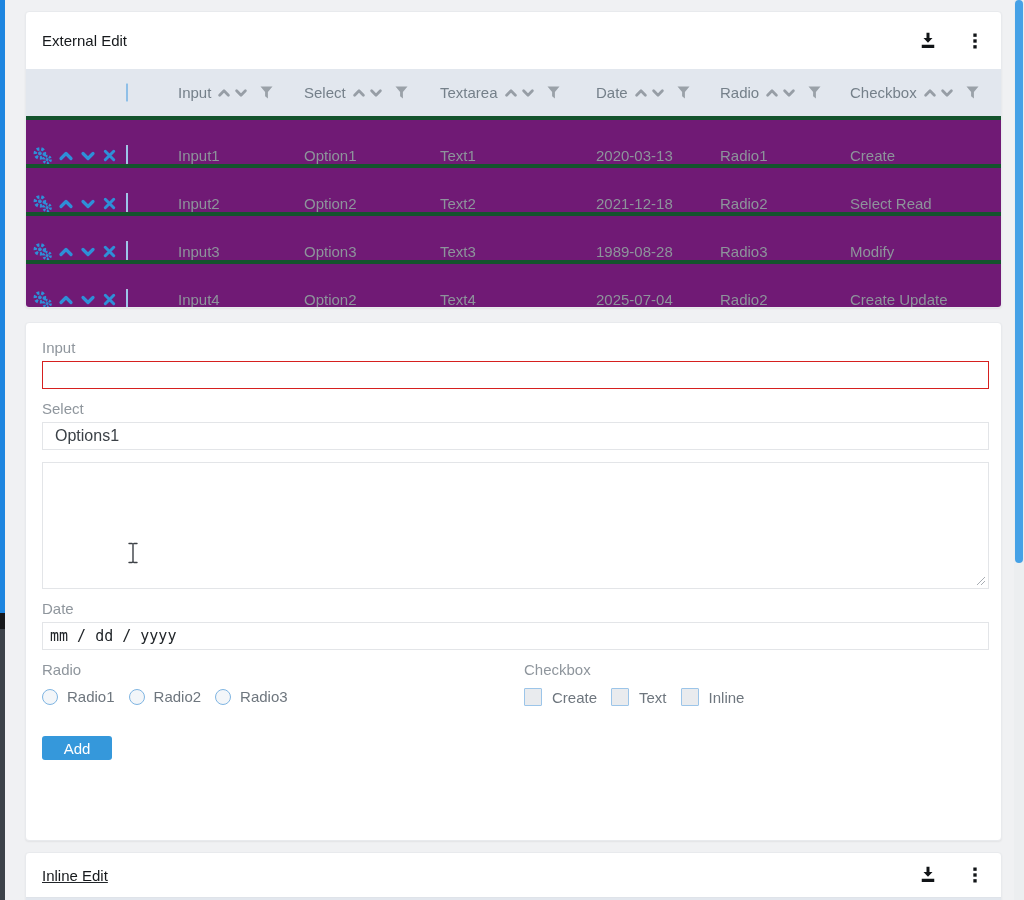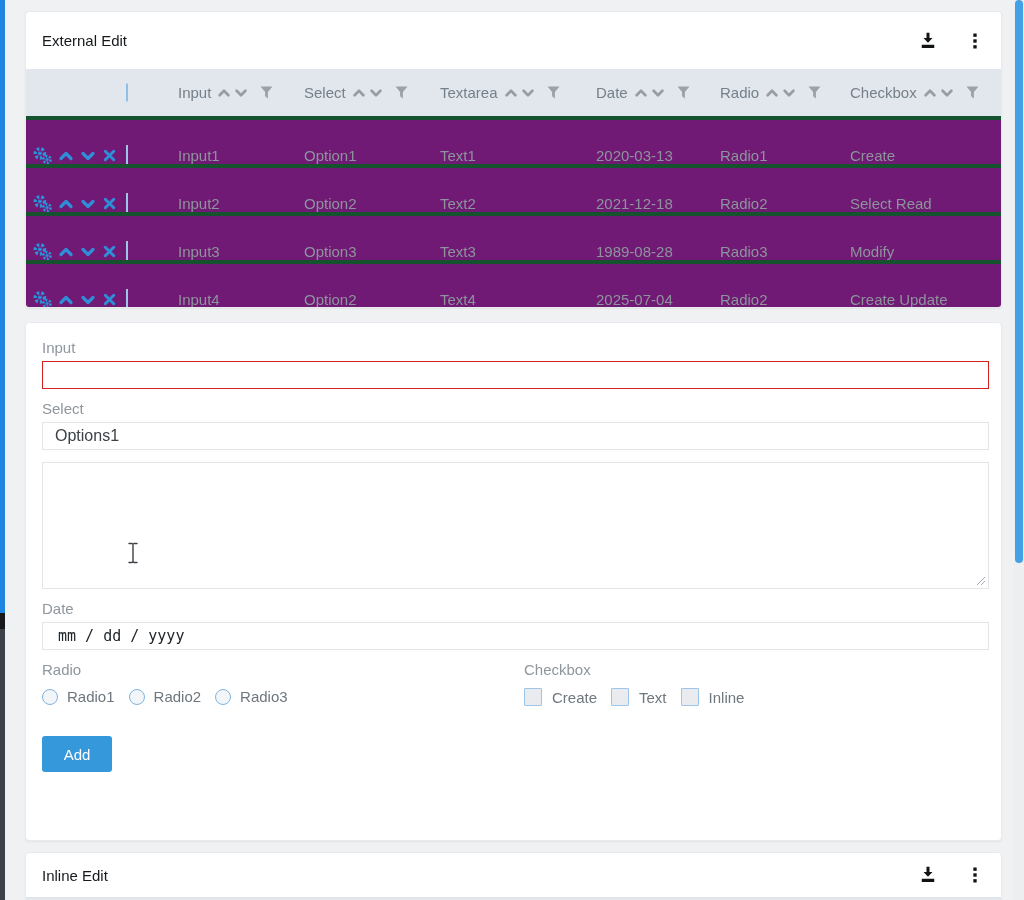--- a/index.html
+++ b/index.html
@@ -25,21 +25,21 @@
     position:absolute; left:25px; width:977px;
     background:#fff; border:1px solid #e8eaed; border-radius:4px;
     box-shadow:0 1px 2px rgba(0,0,0,.06);
   }
   .card-external { top:11px;  height:297px; overflow:hidden; }
   .card-form     { top:322px; height:519px; padding:16px; }
   .card-inline   { top:852px; height:96px;  overflow:hidden; }
 
   .card-header { display:flex; align-items:center; padding:0 16px; }
   .card-external .card-header { height:57px; }
-  .card-inline   .card-header { height:44px; }
+  .card-inline   .card-header { height:44px;text-decoration:underline; }
   .card-title { font-size:15px; color:#16191c; }
   .card-actions { margin-left:auto; display:flex; align-items:center; gap:27px; }
   .icon-btn { width:20px; height:20px; cursor:pointer; display:inline-flex; align-items:center; justify-content:center; }
 
   
   .thead { display:flex; align-items:center; height:47px; background:#e2e7ee; }
   .trow  { display:flex; align-items:flex-end; height:48px; background:#701a75; border-top:4px solid #14532d; }
   .trow:first-of-type { border-top:none; }
 
   .c-act { width:100px; display:flex; align-items:center; gap:6px; padding-left:7px; }
@@ -60,34 +60,34 @@
   .act-ico { cursor:pointer; display:inline-flex; }
 
   
   .f-label { font-size:15px; color:#8f969d; line-height:18px; margin-bottom:4px; }
   .field {
     width:947px; height:28px; background:#fff;
     border:1px solid #e3e5e8; display:flex; align-items:center;
   }
   .field.red { border:1px solid #d6201f; margin-bottom:11px; }
   .field.select { margin-bottom:12px; padding-left:12px; font-size:16px; color:#3b4147; }
-  .field.date { margin-bottom:11px; padding-left:15px; font-family:"DejaVu Sans Mono",monospace; font-size:15px; color:#212529; }
+  .field.date { margin-bottom:11px; padding-left:7px; font-family:"DejaVu Sans Mono",monospace; font-size:15px; color:#212529; }
   .textarea { width:947px; height:127px; border:1px solid #e3e5e8; background:#fff; position:relative; margin-bottom:11px; }
   .resize-handle { position:absolute; right:2px; bottom:2px; width:10px; height:10px; cursor:nwse-resize; }
 
   .bottom-row { display:flex; margin-top:2px; }
   .group-left { width:482px; }
   .opt-row { display:flex; align-items:center; margin-top:9px; }
   .radio { width:16px; height:16px; border-radius:50%; border:1px solid #7fb5e2; background:#f3f6f9; cursor:pointer; }
   .opt-label { font-size:15px; color:#6e767e; margin:0 14px 0 9px; }
   .opt-label.last { margin-right:0; }
   .cb-label { margin:0 14px 0 10px; }
 
   .add-btn {
-    margin-top:30px; width:70px; height:36px; border:none; border-radius:3px;
+    margin-top:30px; width:70px; height:24px; border:none; border-radius:3px;
     background:#3598db; color:#fff; font-size:15px; font-family:inherit; cursor:pointer;
   }
 
   
   .thead-stub { height:48px; background:#e2e7ee; border-top:1px solid #dfe3e9; }
 
   
   .ibeam { position:absolute; left:127px; top:542px; z-index:70; filter:drop-shadow(0 0 1px #fff); }
 </style>
 </head>

